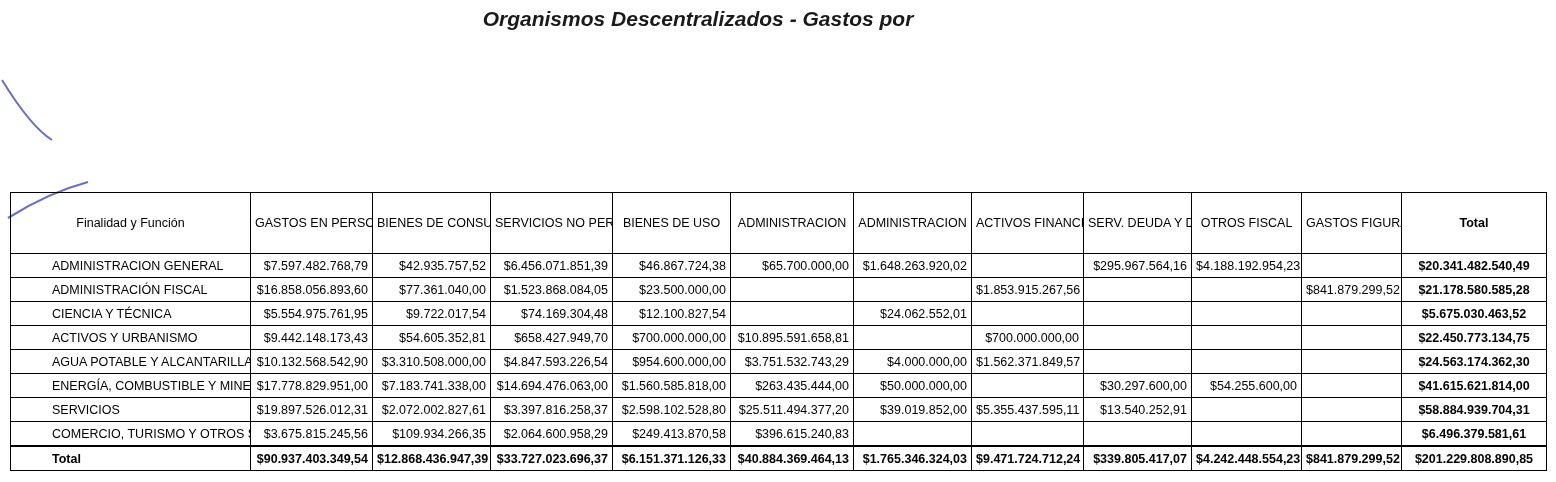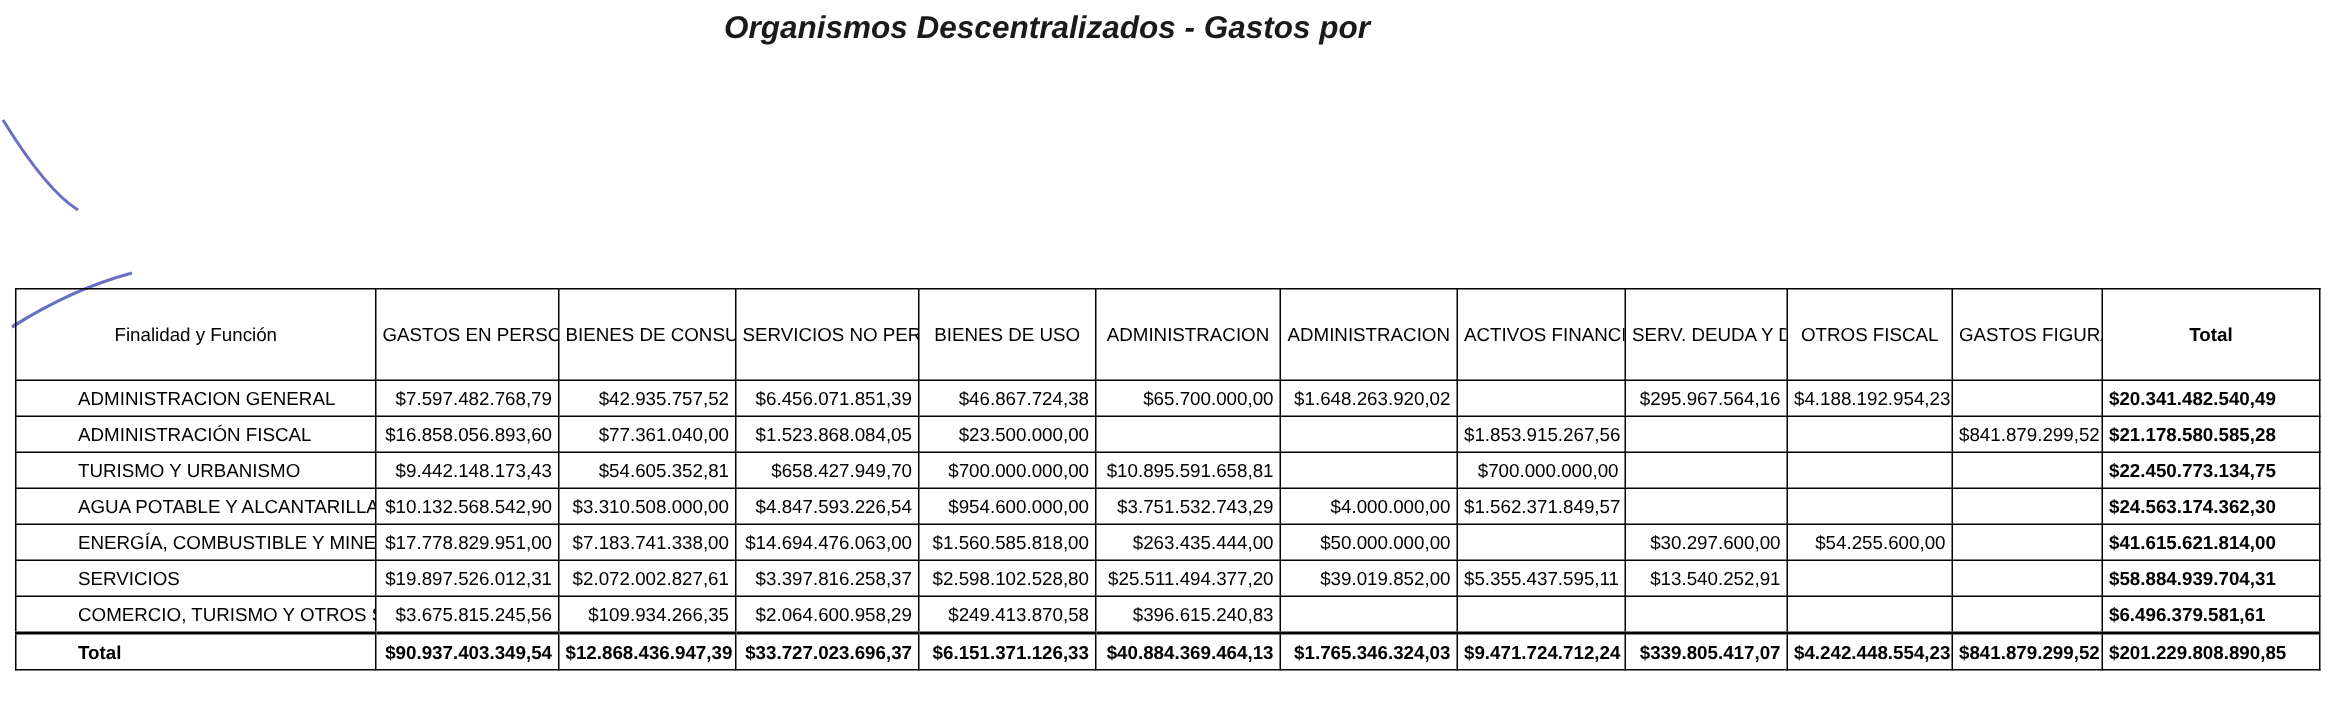--- a/index.html
+++ b/index.html
@@ -71,21 +71,21 @@
     text-align: left;
     font-size: 12.5px;
     height: 21px;
     padding-left: 41px;
   }
   tbody td.num {
     text-align: right;
     font-size: 12.5px;
   }
   tbody td.rowtotal {
-    text-align: left;
+    text-align: center;
     font-weight: bold;
   }
   tbody tr.total-row td {
     font-weight: bold;
     border-top: 2px solid #000;
   }
   tbody tr.total-row td.rowlabel {
     text-align: left;
   }
   
@@ -169,21 +169,35 @@
         <td class="num">$23.500.000,00</td>
         <td class="num"></td>
         <td class="num"></td>
         <td class="num">$1.853.915.267,56</td>
         <td class="num"></td>
         <td class="num"></td>
         <td class="num">$841.879.299,52</td>
         <td class="rowtotal">$21.178.580.585,28</td>
       </tr>
       <tr>
-        <td class="rowlabel">TURISMO Y URBANISMO</td>
+        <td class="rowlabel">CIENCIA Y TÉCNICA</td>
+        <td class="num">$5.554.975.761,95</td>
+        <td class="num">$9.722.017,54</td>
+        <td class="num">$74.169.304,48</td>
+        <td class="num">$12.100.827,54</td>
+        <td class="num"></td>
+        <td class="num">$24.062.552,01</td>
+        <td class="num"></td>
+        <td class="num"></td>
+        <td class="num"></td>
+        <td class="num"></td>
+        <td class="rowtotal">$5.675.030.463,52</td>
+      </tr>
+      <tr>
+        <td class="rowlabel">ACTIVOS Y URBANISMO</td>
         <td class="num">$9.442.148.173,43</td>
         <td class="num">$54.605.352,81</td>
         <td class="num">$658.427.949,70</td>
         <td class="num">$700.000.000,00</td>
         <td class="num">$10.895.591.658,81</td>
         <td class="num"></td>
         <td class="num">$700.000.000,00</td>
         <td class="num"></td>
         <td class="num"></td>
         <td class="num"></td>

